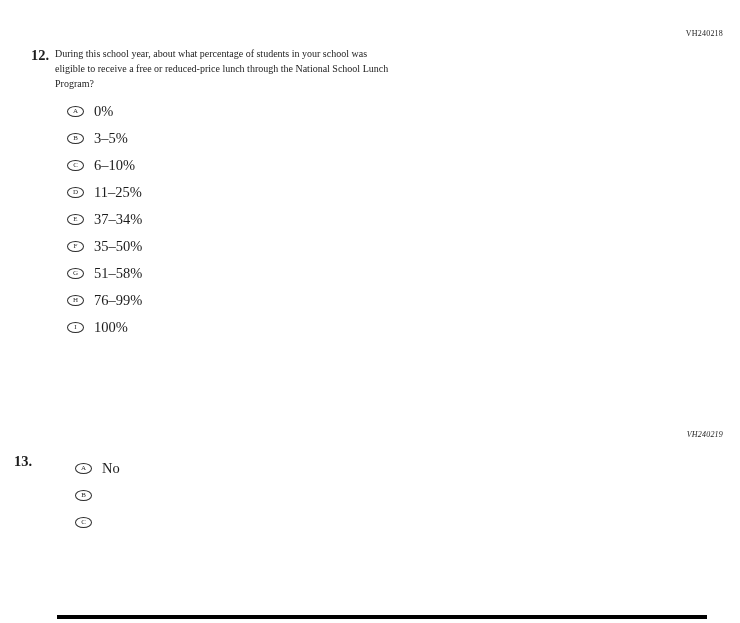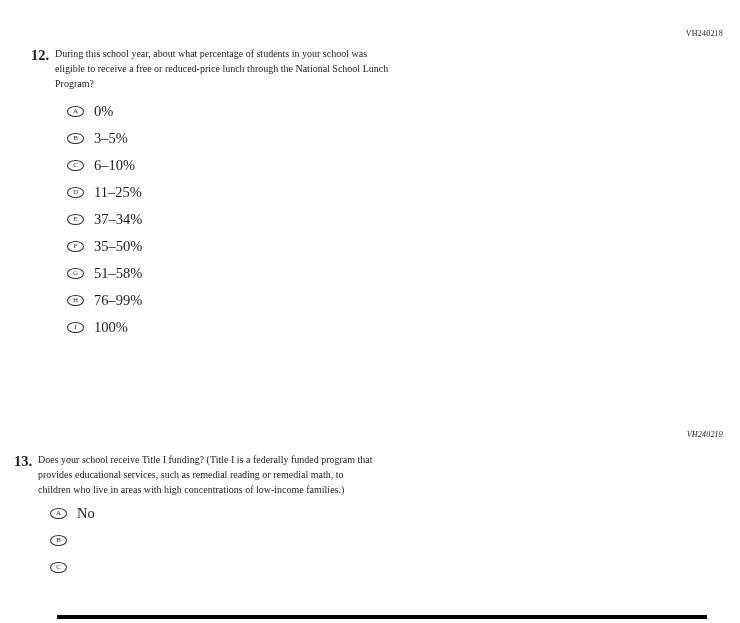--- a/index.html
+++ b/index.html
@@ -22,21 +22,21 @@
   }
   .code-q12 { top: 29px; }
   .code-q13 { top: 430px; font-style: italic; }
   .question {
     position: absolute;
     left: 14px;
     display: flex;
     align-items: flex-start;
   }
   .q12 { top: 46px; margin-left: 17px; }
-  .q13 { top: 452px; }
+  .q13 { top: 452px; gap: 25px; }
   .q-number {
     font-weight: bold;
     font-size: 14.5px;
     line-height: 19px;
     width: 24px;
     flex: 0 0 24px;
   }
   .q-body { }
   .q-text {
     font-size: 10px;
@@ -155,23 +155,20 @@
       </div>
     </div>
   </div>
 </div>
 
 <div class="item-code code-q13">VH240219</div>
 
 <div class="question q13">
   <div class="q-number">13.</div>
   <div class="q-body">
-    <div class="q-text">Does your school receive Title I funding? (Title I is a federally funded program that
-provides educational services, such as remedial reading or remedial math, to
-children who live in areas with high concentrations of low-income families.)</div>
     <div class="options">
       <div class="option">
         <span class="bubble">
             <span class="bubble-letter">A</span>
           </span>
         <span class="option-label">No</span>
       </div>
       <div class="option">
         <span class="bubble">
             <span class="bubble-letter">B</span>

